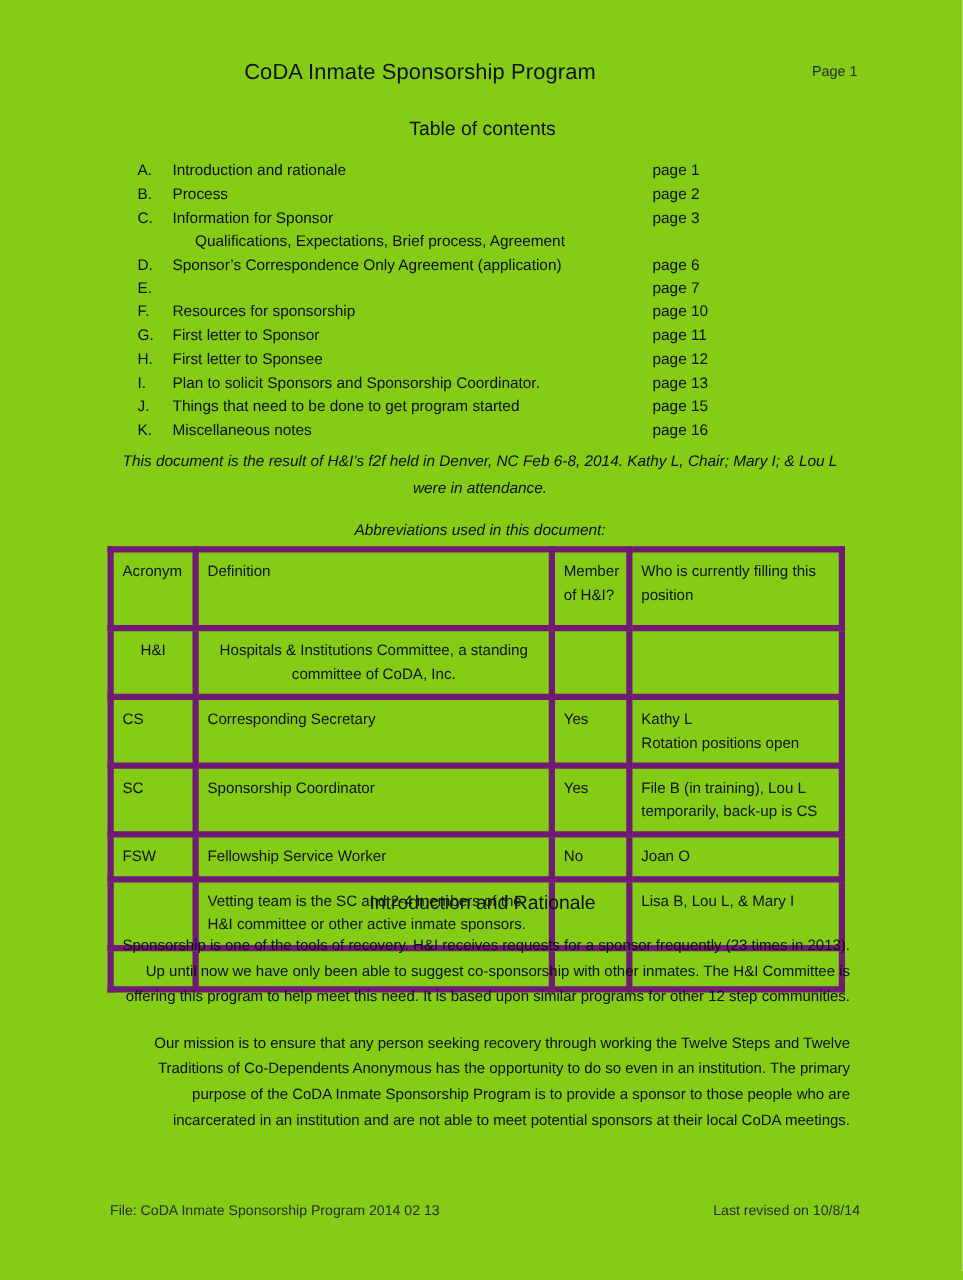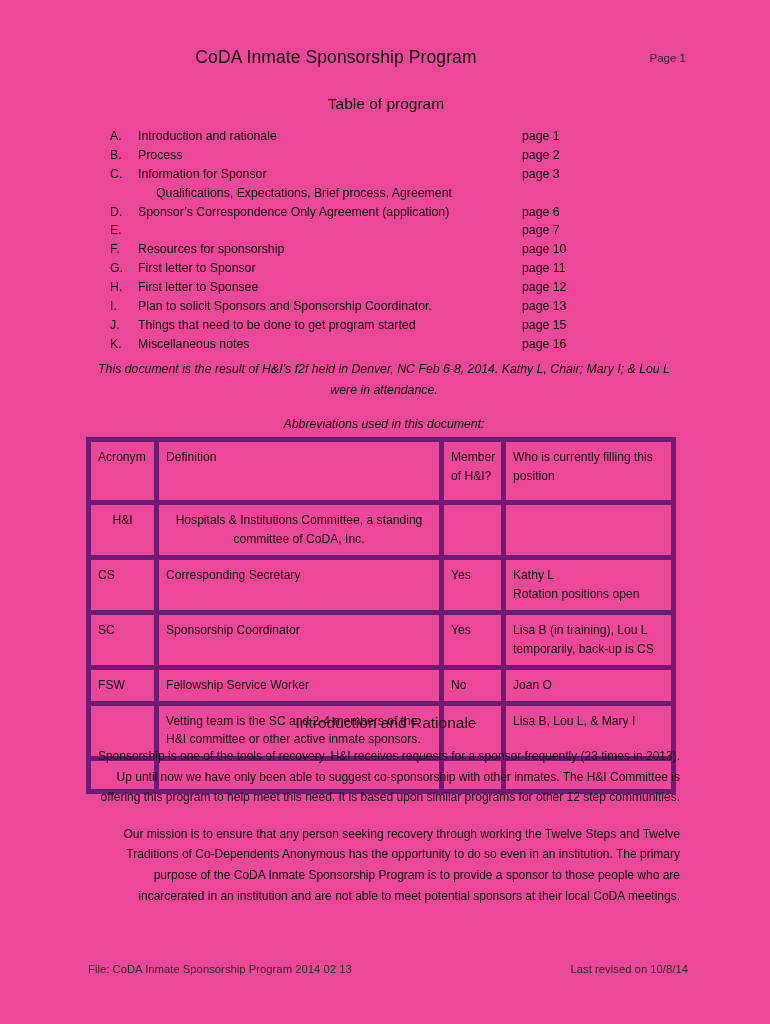--- a/index.html
+++ b/index.html
@@ -14,21 +14,21 @@
     font-family: "Liberation Sans", sans-serif;
     color: #0d0d0d;
     overflow: hidden;
   }
 
   .page {
     position: absolute;
     left: 0; top: 0;
     width: 770px;
     height: 1024px;
-    background: #ec4899;
+    background: #84cc16;
   }
 
   
   .doc-header {
     position: absolute;
     left: 86px;
     top: 46px;
     width: 600px;
     height: 26px;
   }
@@ -204,21 +204,21 @@
 </head>
 <body>
 
 <div class="page">
 
   <div class="doc-header">
     <div class="doc-title">CoDA Inmate Sponsorship Program</div>
     <div class="page-number">Page 1</div>
   </div>
 
-  <div class="toc-heading">Table of program</div>
+  <div class="toc-heading">Table of contents</div>
 
   <div class="toc">
 
     <div class="toc-row">
       <span class="toc-letter">A.</span>
       <span class="toc-label">Introduction and rationale</span>
       <span class="toc-page">page 1</span>
     </div>
 
     <div class="toc-row">
@@ -328,21 +328,21 @@
             <div>Kathy L</div>
             <div>Rotation positions open</div>
           </td>
         </tr>
 
         <tr class="row-3">
           <td>SC</td>
           <td>Sponsorship Coordinator</td>
           <td>Yes</td>
           <td>
-            <div>Lisa B (in training), Lou L</div>
+            <div>File B (in training), Lou L</div>
             <div>temporarily, back-up is CS</div>
           </td>
         </tr>
 
         <tr class="row-4">
           <td>FSW</td>
           <td>Fellowship Service Worker</td>
           <td>No</td>
           <td>Joan O</td>
         </tr>

